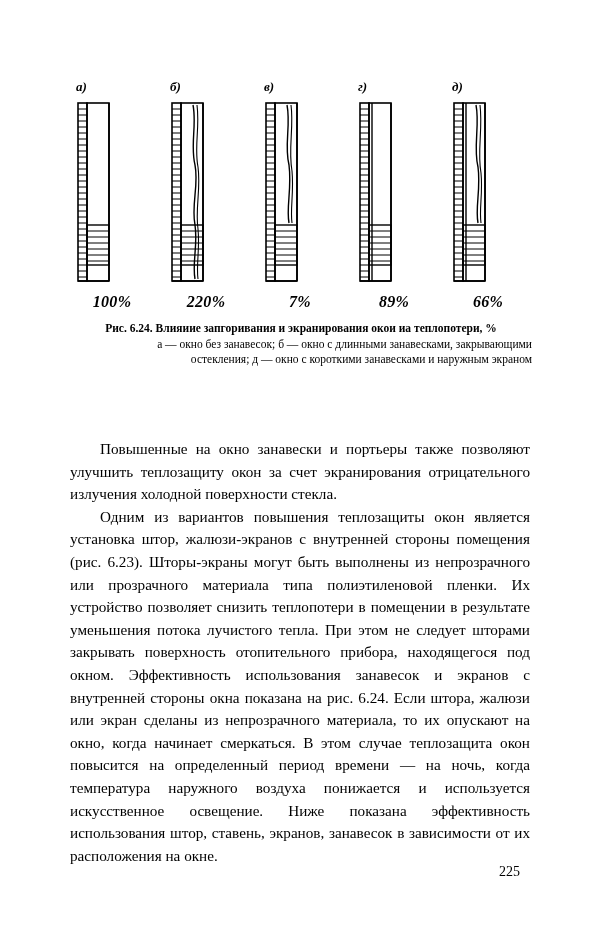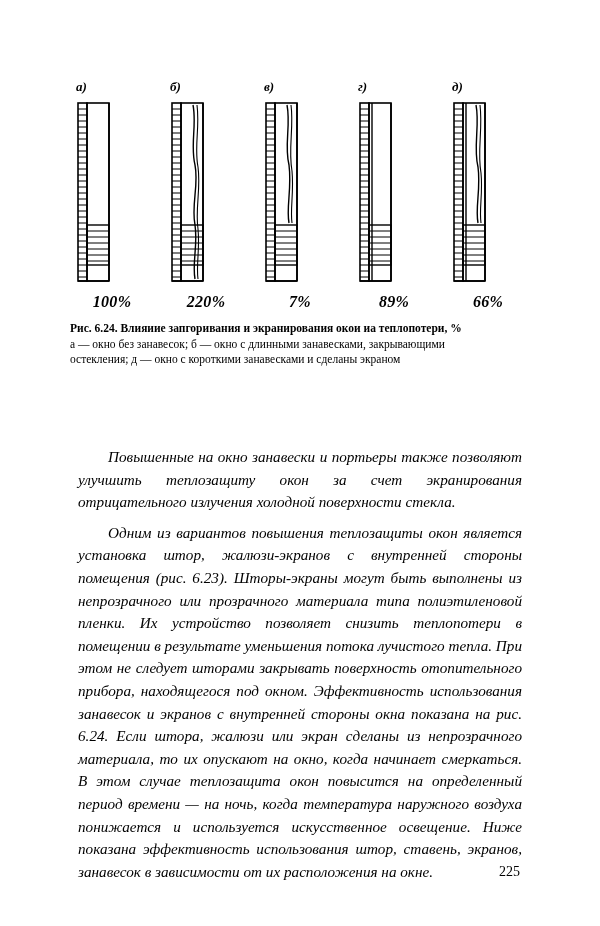--- a/index.html
+++ b/index.html
@@ -67,44 +67,43 @@
     top: 321px;
     width: 462px;
     font-family: "Liberation Serif", serif;
     font-size: 11.5px;
     line-height: 15px;
     text-align: center;
   }
   .caption .cap-title {
     font-weight: bold;
     display: block;
-    text-align: left;
+    text-align: center;
     margin-bottom: 1px;
   }
   .caption .cap-body {
     display: block;
-    text-align: left;
+    text-align: right;
   }
 
   
   .body-text {
     position: absolute;
     left: 70px;
     top: 438px;
     width: 460px;
     font-family: "Liberation Serif", serif;
     font-size: 15.2px;
     line-height: 22.6px;
     text-align: justify;
     text-justify: inter-word;
   }
   .body-text p {
-    margin: 8px;
+    margin: 0;
     text-indent: 30px;
-    font-style: italic;
   }
   .page-number {
     position: absolute;
     right: 80px;
     bottom: 46px;
     font-family: "Liberation Serif", serif;
     font-size: 14px;
   }
 </style>
 </head>
@@ -396,21 +395,21 @@
         </div>
         <div class="fig-pct">66%</div>
       </div>
 
     </div>
   </div>
 
   <div class="caption">
     <span class="cap-title">Рис. 6.24. Влияиие запгоривания и экранирования окои иа теплопотери, %</span>
     <span class="cap-body">а — окно без занавесок; б — окно с длинными занавесками, закрывающими</span>
-    <span class="cap-body">остекления; д — окно с короткими занавесками и сделаны экраном</span>
+    <span class="cap-body">остекления; д — окно с короткими занавесками и наружным экраном</span>
   </div>
 
   <div class="body-text">
     <p>Повышенные на окно занавески и портьеры также позволяют улучшить теплозащиту окон за счет экранирования отрицательного излучения холодной поверхности стекла.</p>
     <p>Одним из вариантов повышения теплозащиты окон является установка штор, жалюзи-экранов с внутренней стороны помещения (рис. 6.23). Шторы-экраны могут быть выполнены из непрозрачного или прозрачного материала типа полиэтиленовой пленки. Их устройство позволяет снизить теплопотери в помещении в результате уменьшения потока лучистого тепла. При этом не следует шторами закрывать поверхность отопительного прибора, находящегося под окном. Эффективность использования занавесок и экранов с внутренней стороны окна показана на рис. 6.24. Если штора, жалюзи или экран сделаны из непрозрачного материала, то их опускают на окно, когда начинает смеркаться. В этом случае теплозащита окон повысится на определенный период времени — на ночь, когда температура наружного воздуха понижается и используется искусственное освещение. Ниже показана эффективность использования штор, ставень, экранов, занавесок в зависимости от их расположения на окне.</p>
   </div>
 
   <div class="page-number">225</div>
 
 </div>

